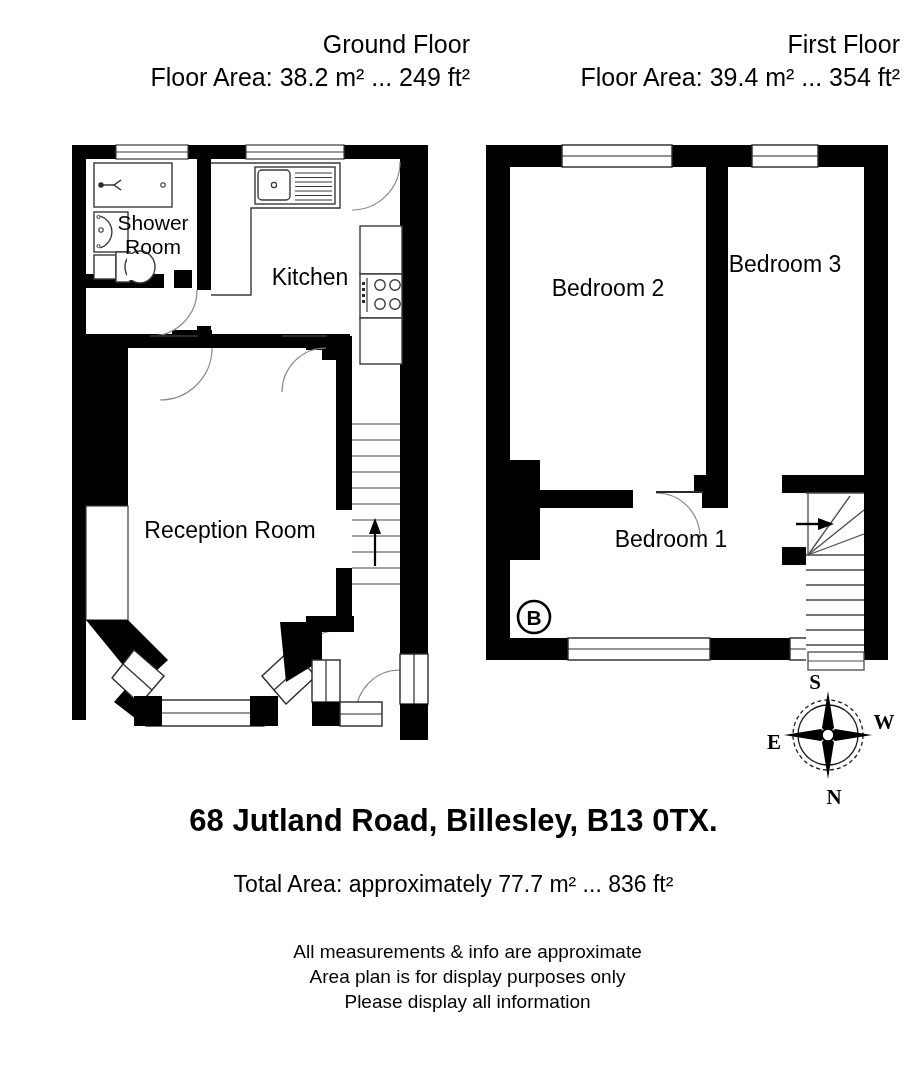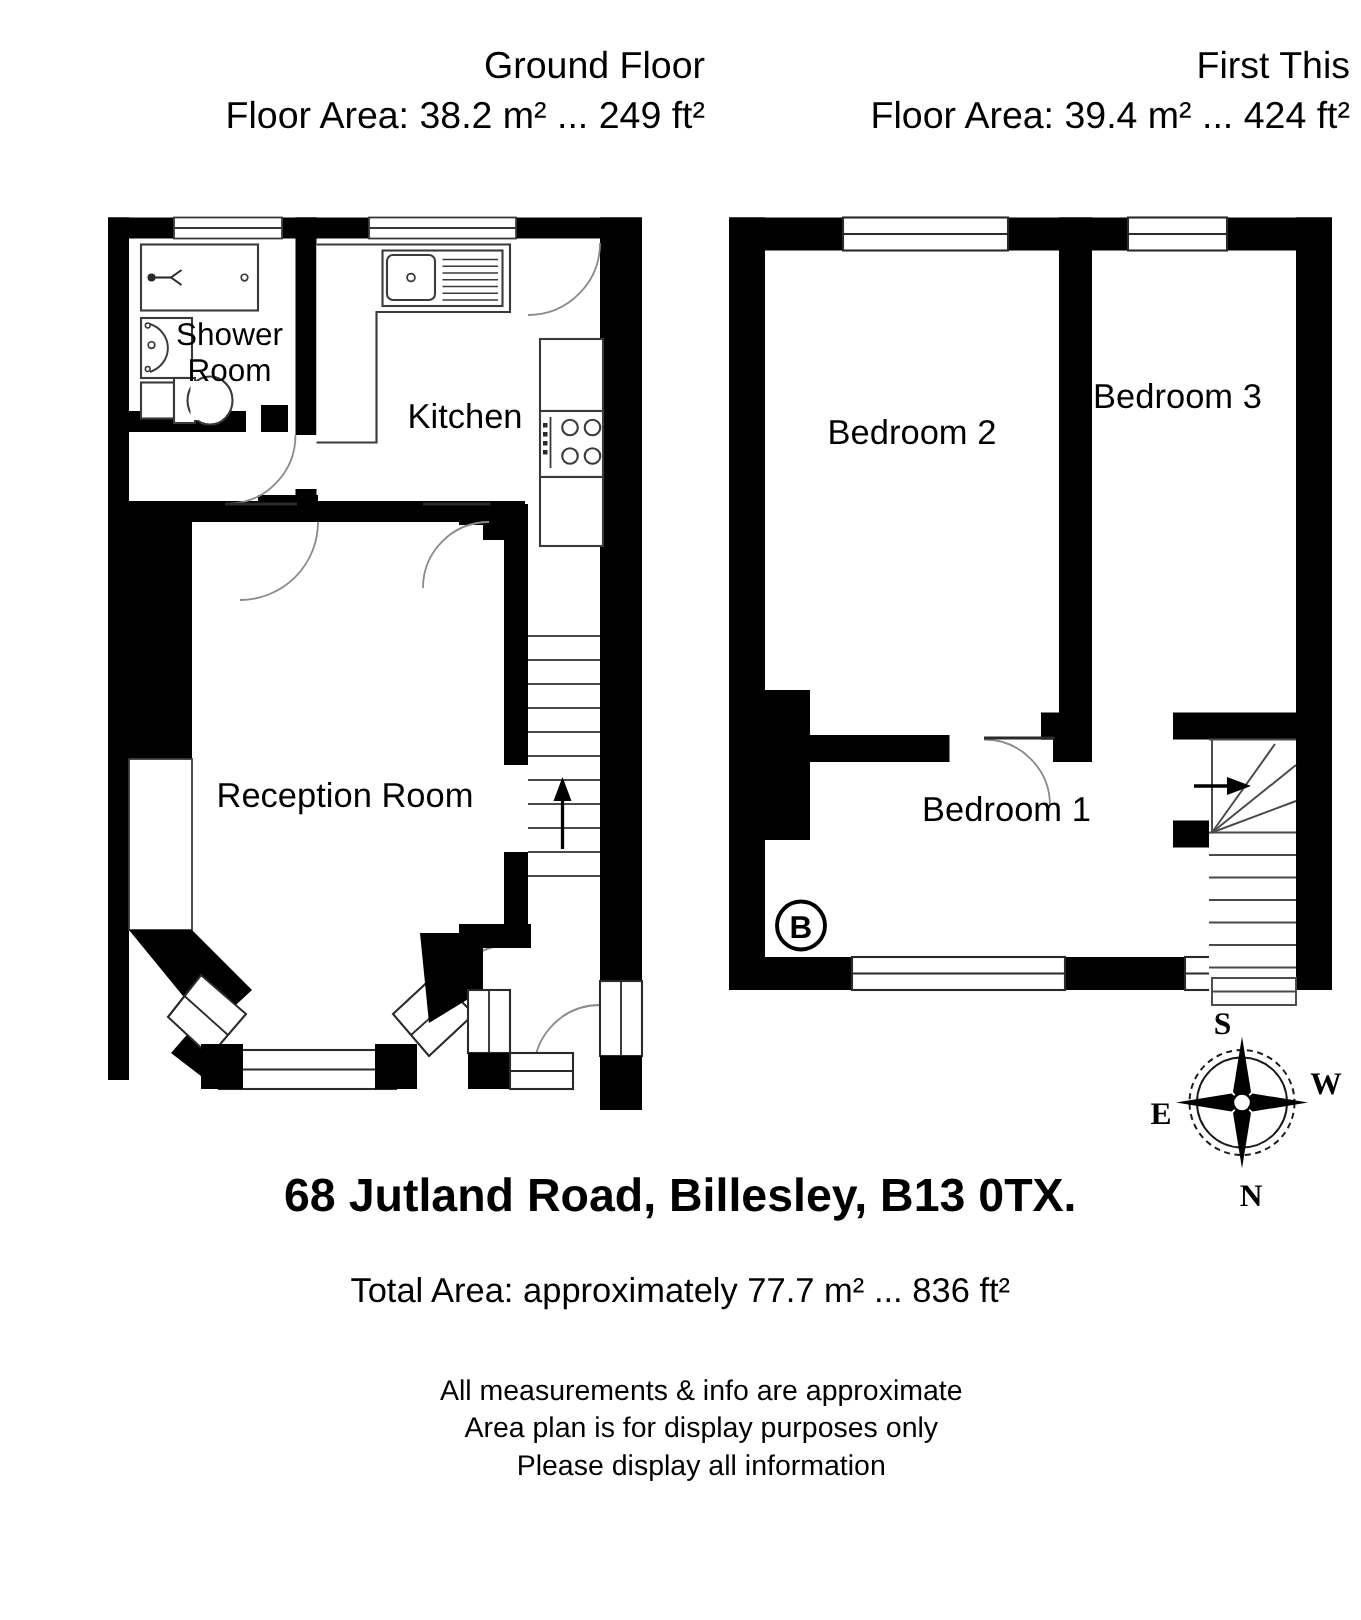--- a/index.html
+++ b/index.html
@@ -58,21 +58,21 @@
     width: 907px;
     height: 680px;
     margin-left: 22px;
   }
   svg.plan-svg { display: block; }
 
   
   .footer {
     position: absolute;
     left: 0;
-    top: 769px;
+    top: 793px;
     width: 907px;
     text-align: center;
   }
   .addr {
     font-size: 31px;
     font-weight: 700;
     line-height: 40px;
     margin-top: 8px;
     white-space: nowrap;
   }
@@ -95,22 +95,22 @@
 <body>
 
 <div class="page">
 
   <div class="floor-headers">
     <div class="floor-head ground">
       <div class="fh-title">Ground Floor</div>
       <div class="fh-area">Floor Area: 38.2 m² ... 249 ft²</div>
     </div>
     <div class="floor-head first">
-      <div class="fh-title">First This</div>
-      <div class="fh-area">Floor Area: 39.4 m² ... 424 ft²</div>
+      <div class="fh-title">First Floor</div>
+      <div class="fh-area">Floor Area: 39.4 m² ... 354 ft²</div>
     </div>
   </div>
 
   <div class="plans">
     <svg class="plan-svg" width="907" height="680" viewBox="0 0 907 680" xmlns="http://www.w3.org/2000/svg">
 
       <g>
 
         <g fill="#000000">
 

